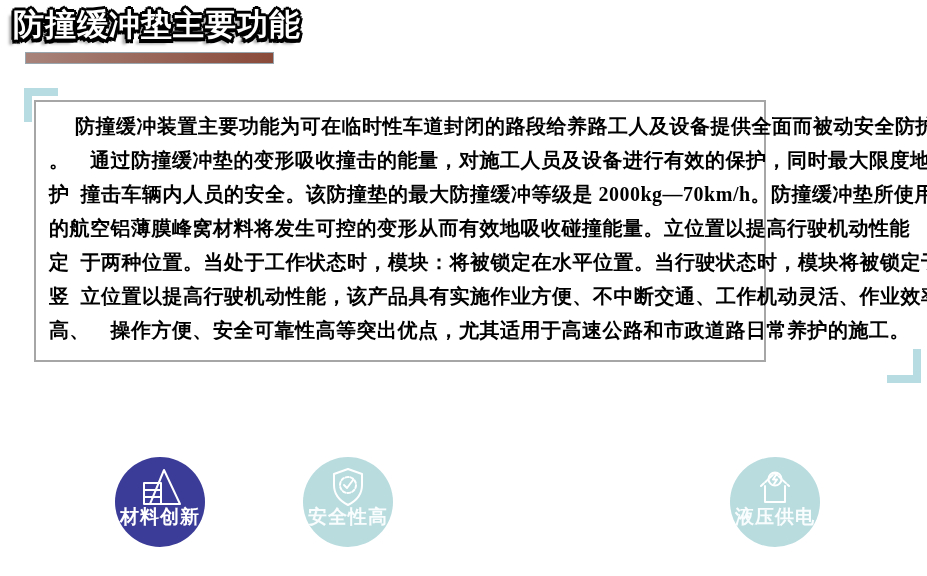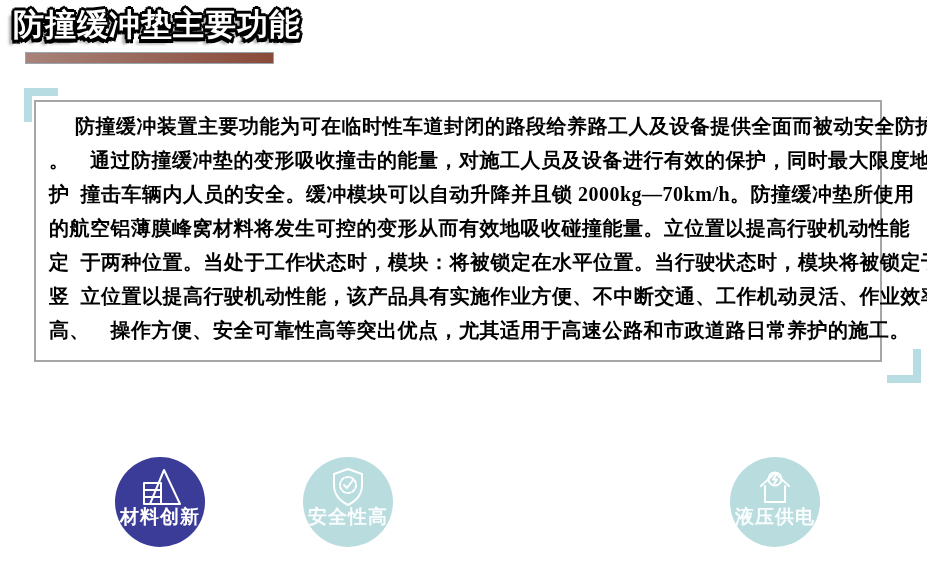--- a/index.html
+++ b/index.html
@@ -19,21 +19,21 @@
   .title-bar{position:absolute;left:25px;top:52px;width:247px;height:10px;
              border:1px solid #9aa6ae;
              background:linear-gradient(to right,var(--g1,#a8837a),var(--g2,#8a4a39));}
 
   
   .bracket{position:absolute;width:26px;height:26px;border-style:solid;border-color:#b7dce1;}
   .bracket.tl{left:24px;top:88px;border-width:8px 0 0 8px;}
   .bracket.br{left:887px;top:349px;border-width:0 8px 8px 0;}
 
   
-  .textbox{position:absolute;left:34px;top:100px;width:848px;height:262px;
+  .textbox{position:absolute;left:34px;top:100px;width:732px;height:262px;
            border:2px solid #14b8a6;box-sizing:border-box;
            padding:7px 12px 0 13px;}
   .bodyline{font-family:"Liberation Serif",serif;font-weight:bold;font-size:20px;
             line-height:34px;color:#000000;white-space:pre;letter-spacing:0.5px;}
 
   
   .circle{position:absolute;top:457px;width:90px;height:90px;border-radius:50%;}
   .circle .icon{position:absolute;left:50%;top:9px;transform:translateX(-50%);}
   .circle .label{position:absolute;left:50%;top:47px;transform:translateX(-50%);
                  font-size:19px;font-weight:bold;color:#ffffff;white-space:nowrap;
@@ -49,21 +49,21 @@
 
   <div class="title">防撞缓冲垫主要功能</div>
 
   <div class="title-bar" style="--g1: #a8837a; --g2: #8a4a39;"></div>
 
   <div class="bracket tl" style="border-color: rgb(183, 220, 225);"></div>
 
   <div class="textbox" style="border-color: rgb(166, 166, 166);">
     <div class="bodyline">　 防撞缓冲装置主要功能为可在临时性车道封闭的路段给养路工人及设备提供全面而被动安全防护</div>
     <div class="bodyline">。　通过防撞缓冲垫的变形吸收撞击的能量，对施工人员及设备进行有效的保护，同时最大限度地保</div>
-    <div class="bodyline">护  撞击车辆内人员的安全。缓冲模块可以自动升降并且锁 2000kg—70km/h。防撞缓冲垫所使用</div>
+    <div class="bodyline">护  撞击车辆内人员的安全。该防撞垫的最大防撞缓冲等级是 2000kg—70km/h。防撞缓冲垫所使用</div>
     <div class="bodyline">的航空铝薄膜峰窝材料将发生可控的变形从而有效地吸收碰撞能量。立位置以提高行驶机动性能</div>
     <div class="bodyline">定  于两种位置。当处于工作状态时，模块：将被锁定在水平位置。当行驶状态时，模块将被锁定于</div>
     <div class="bodyline">竖  立位置以提高行驶机动性能，该产品具有实施作业方便、不中断交通、工作机动灵活、作业效率</div>
     <div class="bodyline">高、　操作方便、安全可靠性高等突出优点，尤其适用于高速公路和市政道路日常养护的施工。</div>
   </div>
 
   <div class="bracket br" style="border-color: rgb(183, 220, 225);"></div>
 
   <div class="circle dark" style="left: 115px; background-color: rgb(59, 59, 152);">
     <span class="icon">

